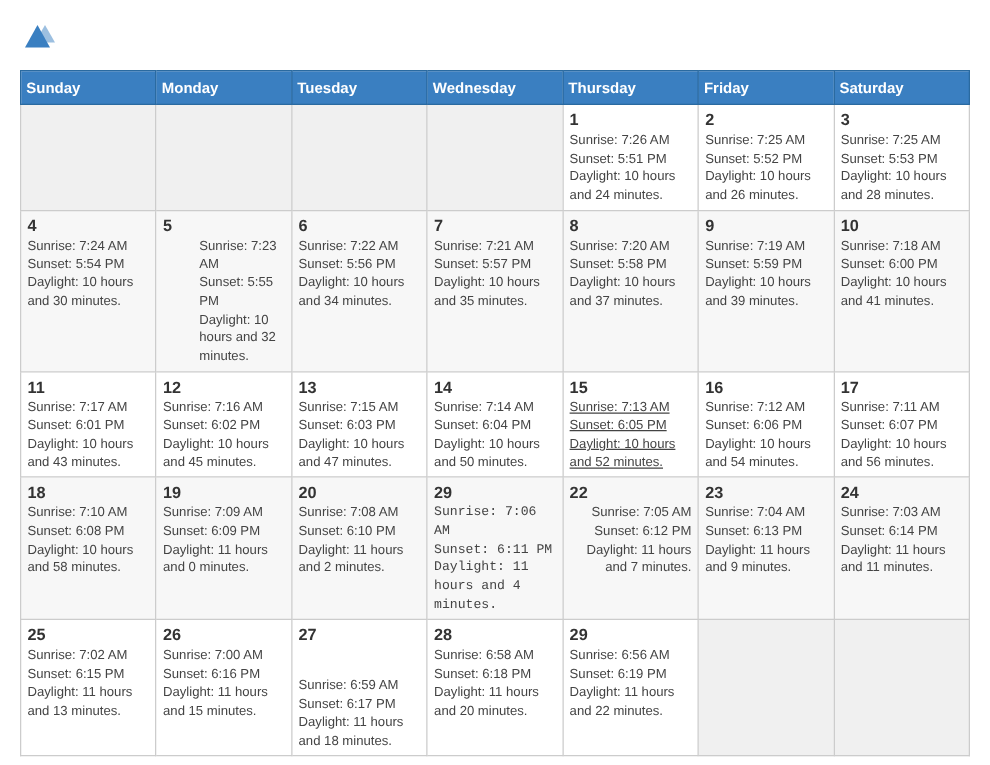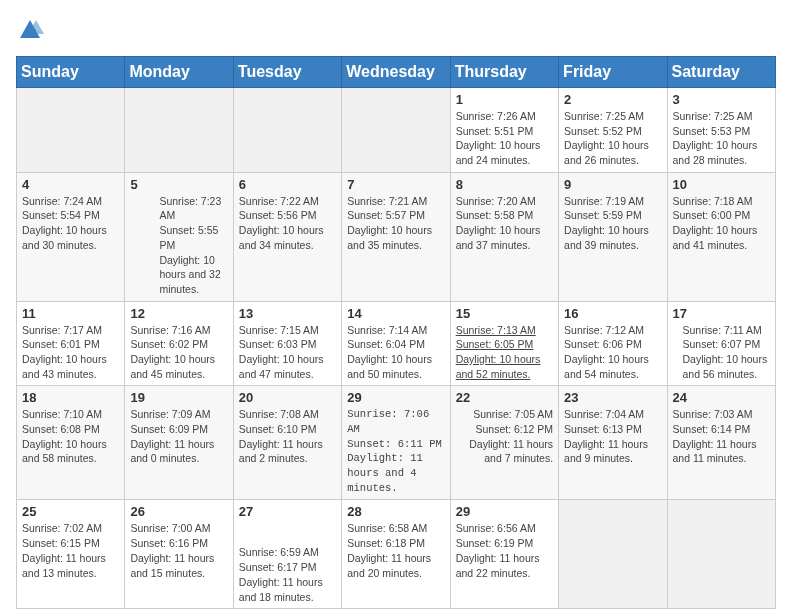--- a/index.html
+++ b/index.html
@@ -55,21 +55,21 @@
     .calendar {
       width: 100%;
       border-collapse: collapse;
       font-size: 11px;
     }
     .calendar th {
       background: #3a7fc1;
       color: #fff;
       padding: 6px 4px;
       text-align: left;
-      font-size: 16px;
+      font-size: 12px;
       font-weight: bold;
       border: 1px solid #2a6aa0;
     }
     .calendar td {
       border: 1px solid #ccc;
       vertical-align: top;
       padding: 4px 5px;
       width: 108px;
       min-height: 80px;
       background: #fff;
@@ -228,21 +228,21 @@
 Daylight: 10 hours and 52 minutes.</div>
         </td>
         <td>
           <div class="day-number">16</div>
           <div class="day-info" style="white-space: pre-line;">Sunrise: 7:12 AM
 Sunset: 6:06 PM
 Daylight: 10 hours and 54 minutes.</div>
         </td>
         <td>
           <div class="day-number">17</div>
-          <div class="day-info" style="white-space: pre-line; margin-left: 10px;">Sunrise: 7:11 AM
+          <div class="day-info" style="white-space: pre-line;">Sunrise: 7:11 AM
 Sunset: 6:07 PM
 Daylight: 10 hours and 56 minutes.</div>
         </td>
       </tr>
       <tr>
         <td>
           <div class="day-number">18</div>
           <div class="day-info" style="white-space: pre-line;">Sunrise: 7:10 AM
 Sunset: 6:08 PM
 Daylight: 10 hours and 58 minutes.</div>

